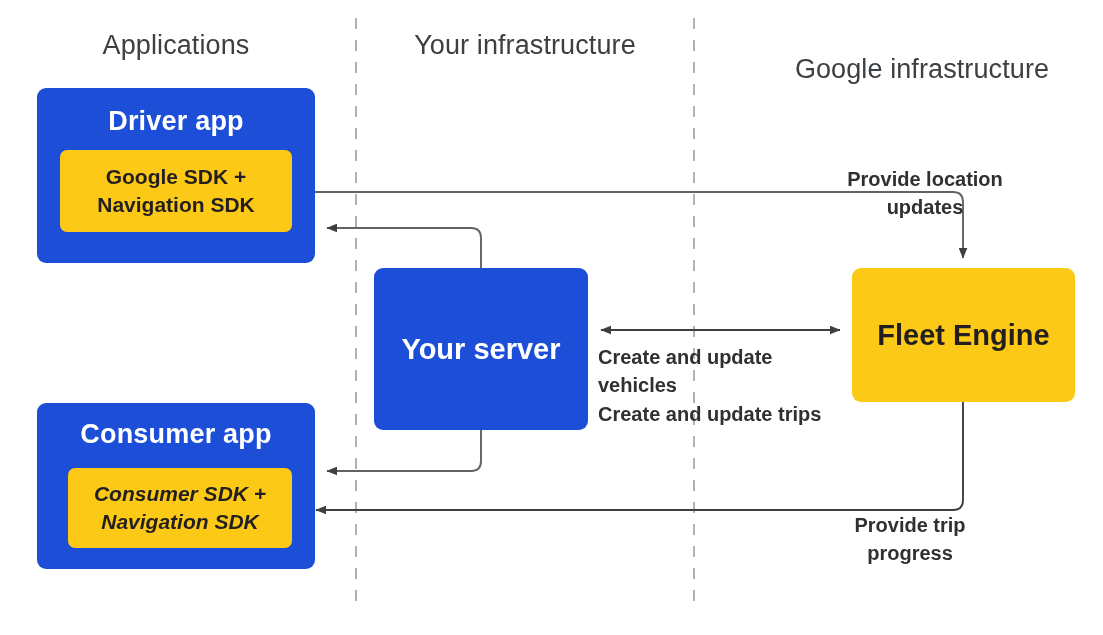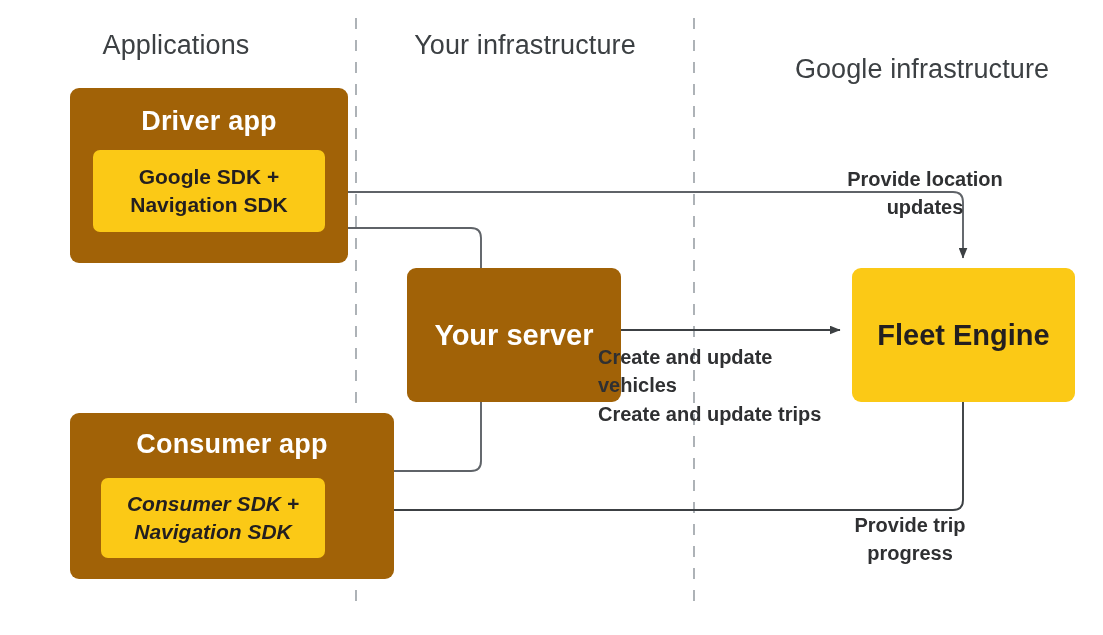--- a/index.html
+++ b/index.html
@@ -36,22 +36,21 @@
   }
   .node {
     position: absolute;
     box-sizing: border-box;
     border-radius: 9px;
     display: flex;
     flex-direction: column;
     align-items: center;
   }
   .node-blue {
-    background: #a16207;
-    margin-left: 33px;
+    background: #1d4ed8;
   }
   .node-yellow {
     background: #fbc916;
   }
   .app-title {
     color: #ffffff;
     font-weight: bold;
     font-size: 27px;
     letter-spacing: 0.2px;
     white-space: nowrap;
@@ -133,29 +132,29 @@
   <div class="col-header" style="left:772px; top:30px; width:300px;margin-top:24px;">Google infrastructure</div>
 
   <div class="node node-blue" style="left:37px; top:88px; width:278px; height:175px;">
     <div class="app-title" style="margin-top:18px;">Driver app</div>
     <div class="sdk-box" style="left:23px; top:62px; width:232px; height:82px;">
       <div class="sdk-label">Google SDK +
 Navigation SDK</div>
     </div>
   </div>
 
-  <div class="node node-blue" style="left:37px; top:413px; width:324px; height:166px;">
+  <div class="node node-blue" style="left:37px; top:403px; width:278px; height:166px;">
     <div class="app-title" style="margin-top:16px;">Consumer app</div>
     <div class="sdk-box" style="left:31px; top:65px; width:224px; height:80px;font-style:italic;">
       <div class="sdk-label">Consumer SDK +
 Navigation SDK</div>
     </div>
   </div>
 
-  <div class="node node-blue center-box" style="left:374px; top:268px; width:214px; height:134px;">
+  <div class="node node-blue center-box" style="left:374px; top:268px; width:214px; height:162px;">
     <div class="server-label">Your server</div>
   </div>
 
   <div class="node node-yellow center-box" style="left:852px; top:268px; width:223px; height:134px;">
     <div class="engine-label">Fleet Engine</div>
   </div>
 
   <div class="edge-label" style="left:810px; top:165px; width:230px; text-align:center;">Provide location updates</div>
 
   <div class="edge-label" style="left:598px; top:343px; width:250px; text-align:left;">Create and update vehicles

